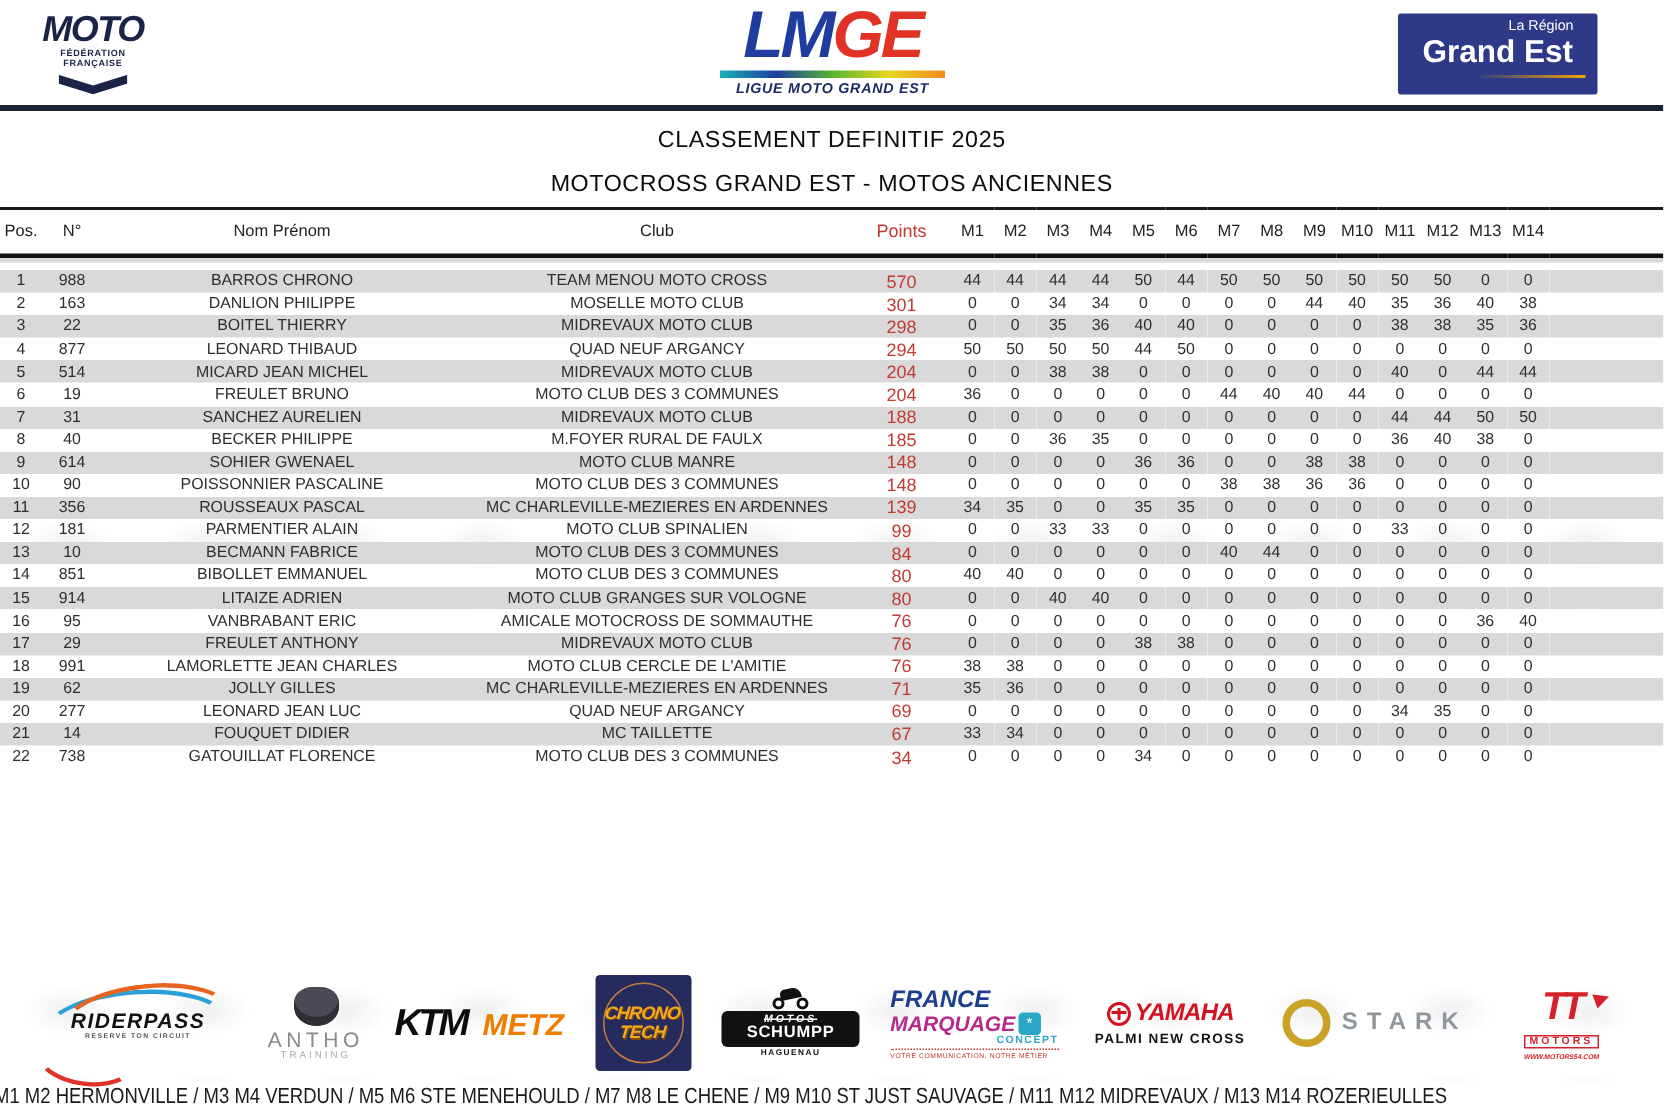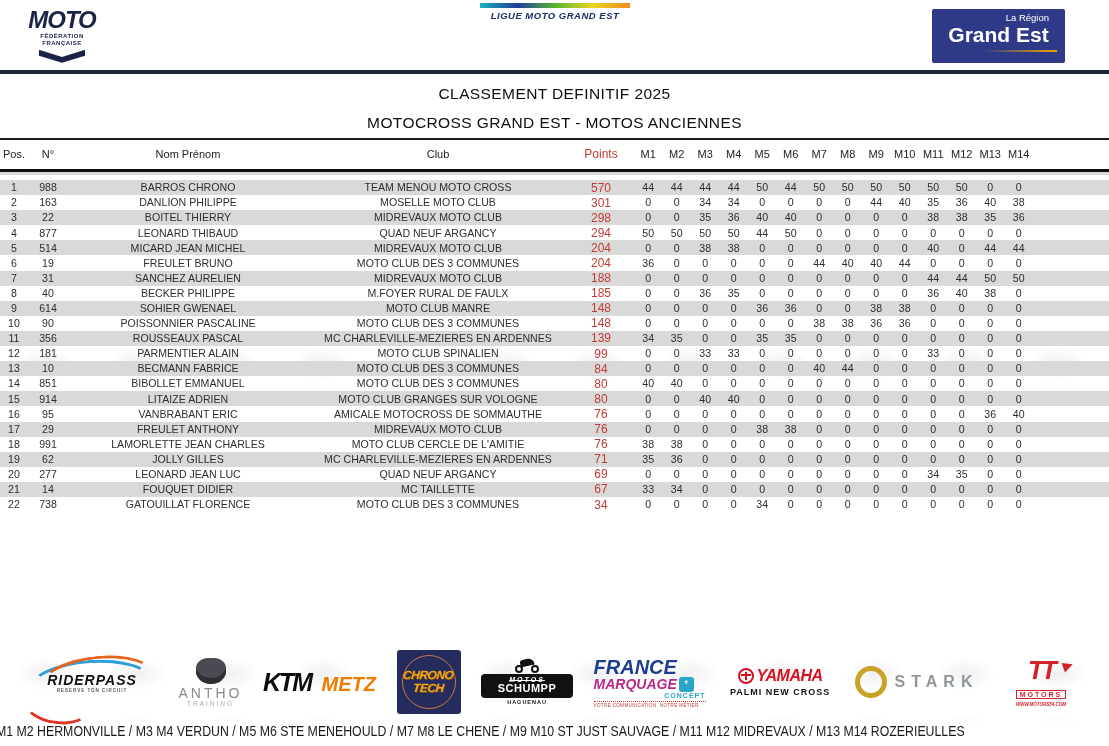--- a/index.html
+++ b/index.html
@@ -87,21 +87,21 @@
   .sch-rider{width:26px;height:14px;margin:0 auto;position:relative;}
   .sch-rider .w1,.sch-rider .w2{position:absolute;bottom:0;width:8px;height:8px;border:2px solid #111;border-radius:50%;box-sizing:border-box;}
   .sch-rider .w1{left:1px;} .sch-rider .w2{right:1px;}
   .sch-rider .bd{position:absolute;left:6px;top:0;width:14px;height:7px;background:#111;border-radius:3px 6px 0 2px;transform:rotate(-12deg);}
   .sch-box{background:#111;color:#fff;border-radius:4px;padding:2px 4px 3px;margin-top:1px;}
   .sch-l1{font-size:7px;font-weight:700;font-style:italic;letter-spacing:2px;line-height:1;text-decoration:line-through;}
   .sch-l2{font-size:11px;font-weight:900;letter-spacing:.5px;line-height:1.05;}
   .sch-city{font-size:5.5px;font-weight:700;color:#111;letter-spacing:1px;margin-top:1px;}
   
   .fm{width:112px;text-align:left;}
-  .fm-l1{font-size:20px;font-weight:900;font-style:italic;color:#1e3f8f;line-height:1;}
+  .fm-l1{font-size:16px;font-weight:900;font-style:italic;color:#1e3f8f;line-height:1;}
   .fm-row{display:flex;align-items:center;gap:2px;}
   .fm-l2{font-size:14px;font-weight:900;font-style:italic;color:#b52a8a;line-height:1;}
   .fm-hand{width:15px;height:15px;background:#2aa7c7;border-radius:3px;color:#fff;font-size:10px;line-height:15px;text-align:center;}
   .fm-l3{font-size:7px;font-weight:700;color:#2aa7c7;letter-spacing:1px;text-align:right;}
   .fm-tag{font-size:4.5px;color:#c0392b;letter-spacing:.4px;margin-top:2px;border-top:1px dotted #c0392b;padding-top:1px;}
   
   .ym{width:108px;}
   .ym-row{display:flex;align-items:center;justify-content:center;gap:3px;}
   .ym-fork{width:16px;height:16px;border:2px solid #d5121e;border-radius:50%;box-sizing:border-box;position:relative;}
   .ym-fork:before{content:"";position:absolute;left:5px;top:2px;width:2px;height:8px;background:#d5121e;}
@@ -133,20 +133,23 @@
   <div class="ffm">
     <div class="ffm-moto">MOTO</div>
     <div class="ffm-sub">
       <span>FÉDÉRATION</span><br>
       <span>FRANÇAISE</span>
     </div>
     <div class="ffm-chev"></div>
   </div>
 
   <div class="lmge">
+    <div class="lmge-acronym">
+      <span class="b">LM</span><span class="r">GE</span>
+    </div>
     <div class="lmge-bar"></div>
     <div class="lmge-tag">LIGUE MOTO GRAND EST</div>
   </div>
 
   <div class="region">
     <div class="region-l1">La Région</div>
     <div class="region-l2">Grand Est</div>
     <div class="region-gold"></div>
   </div>
 

